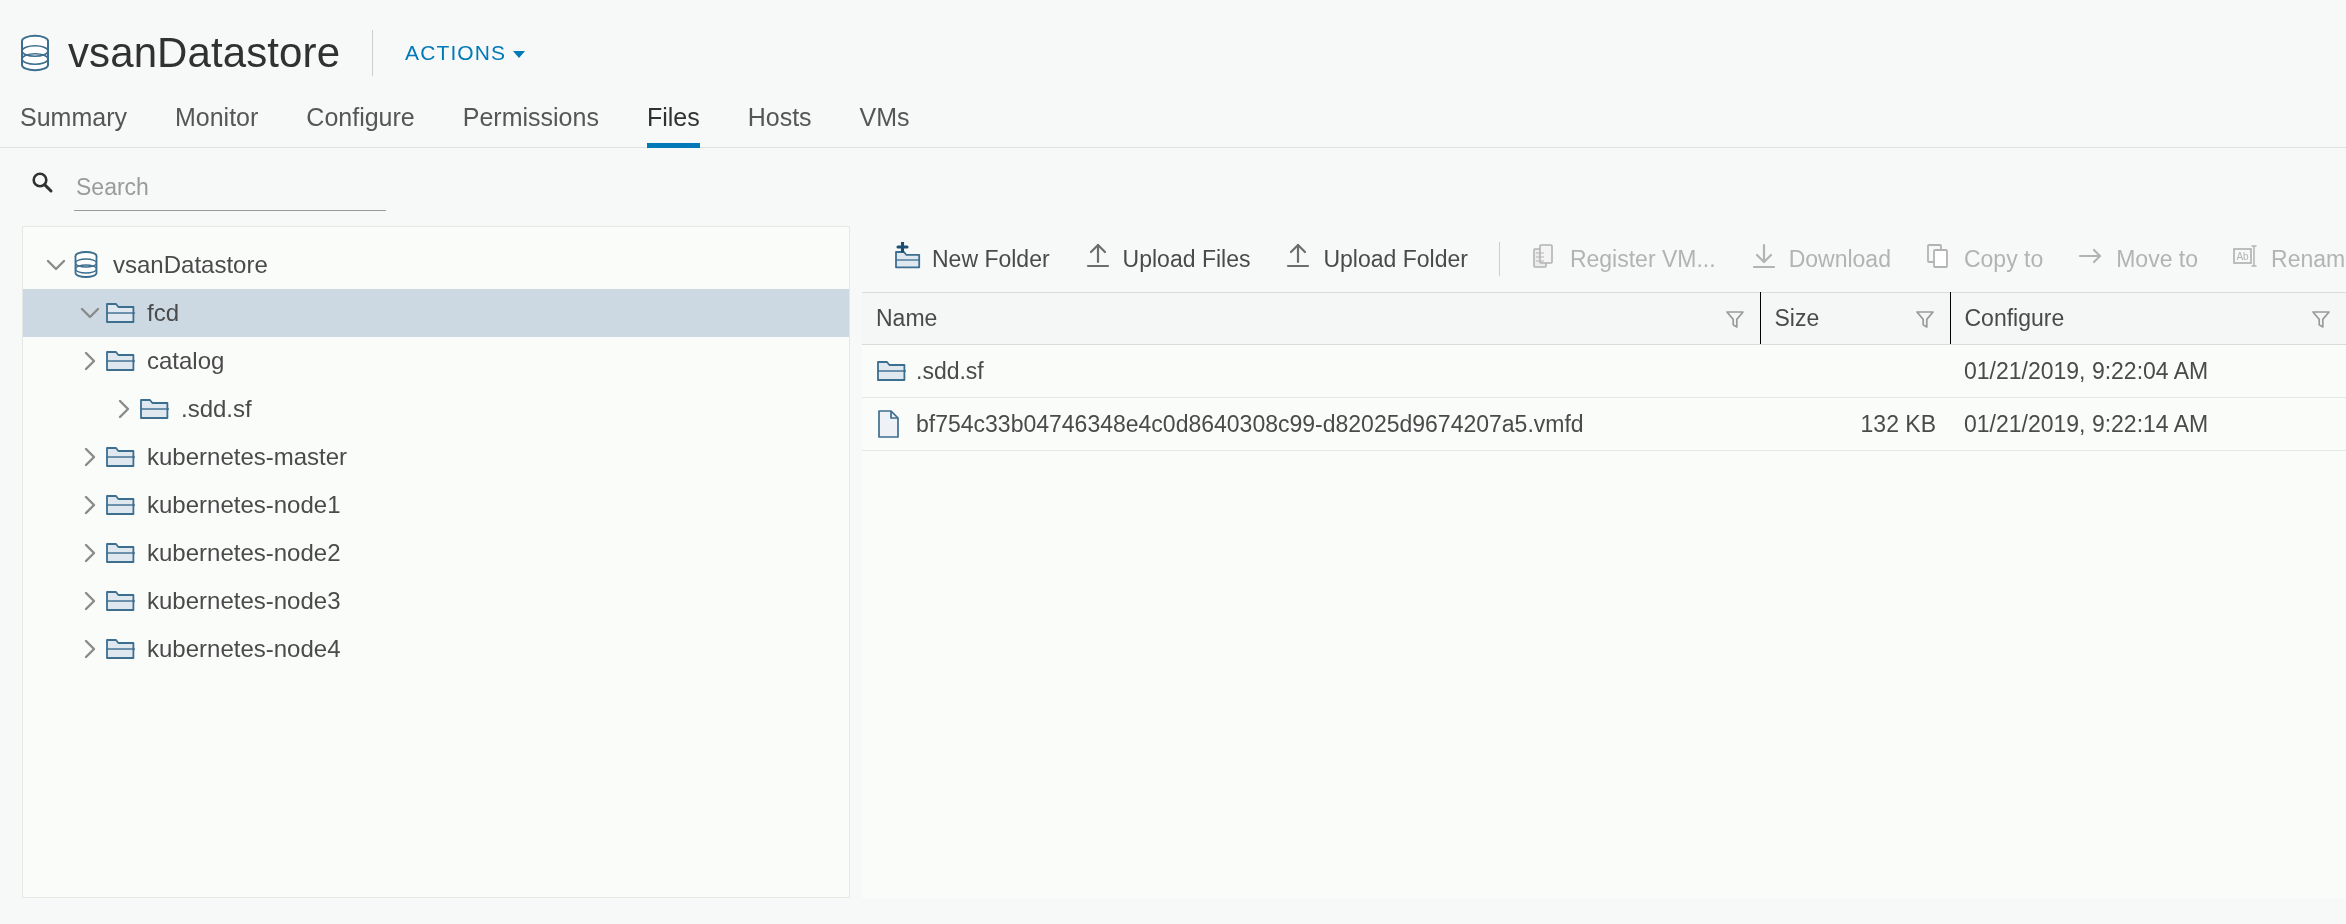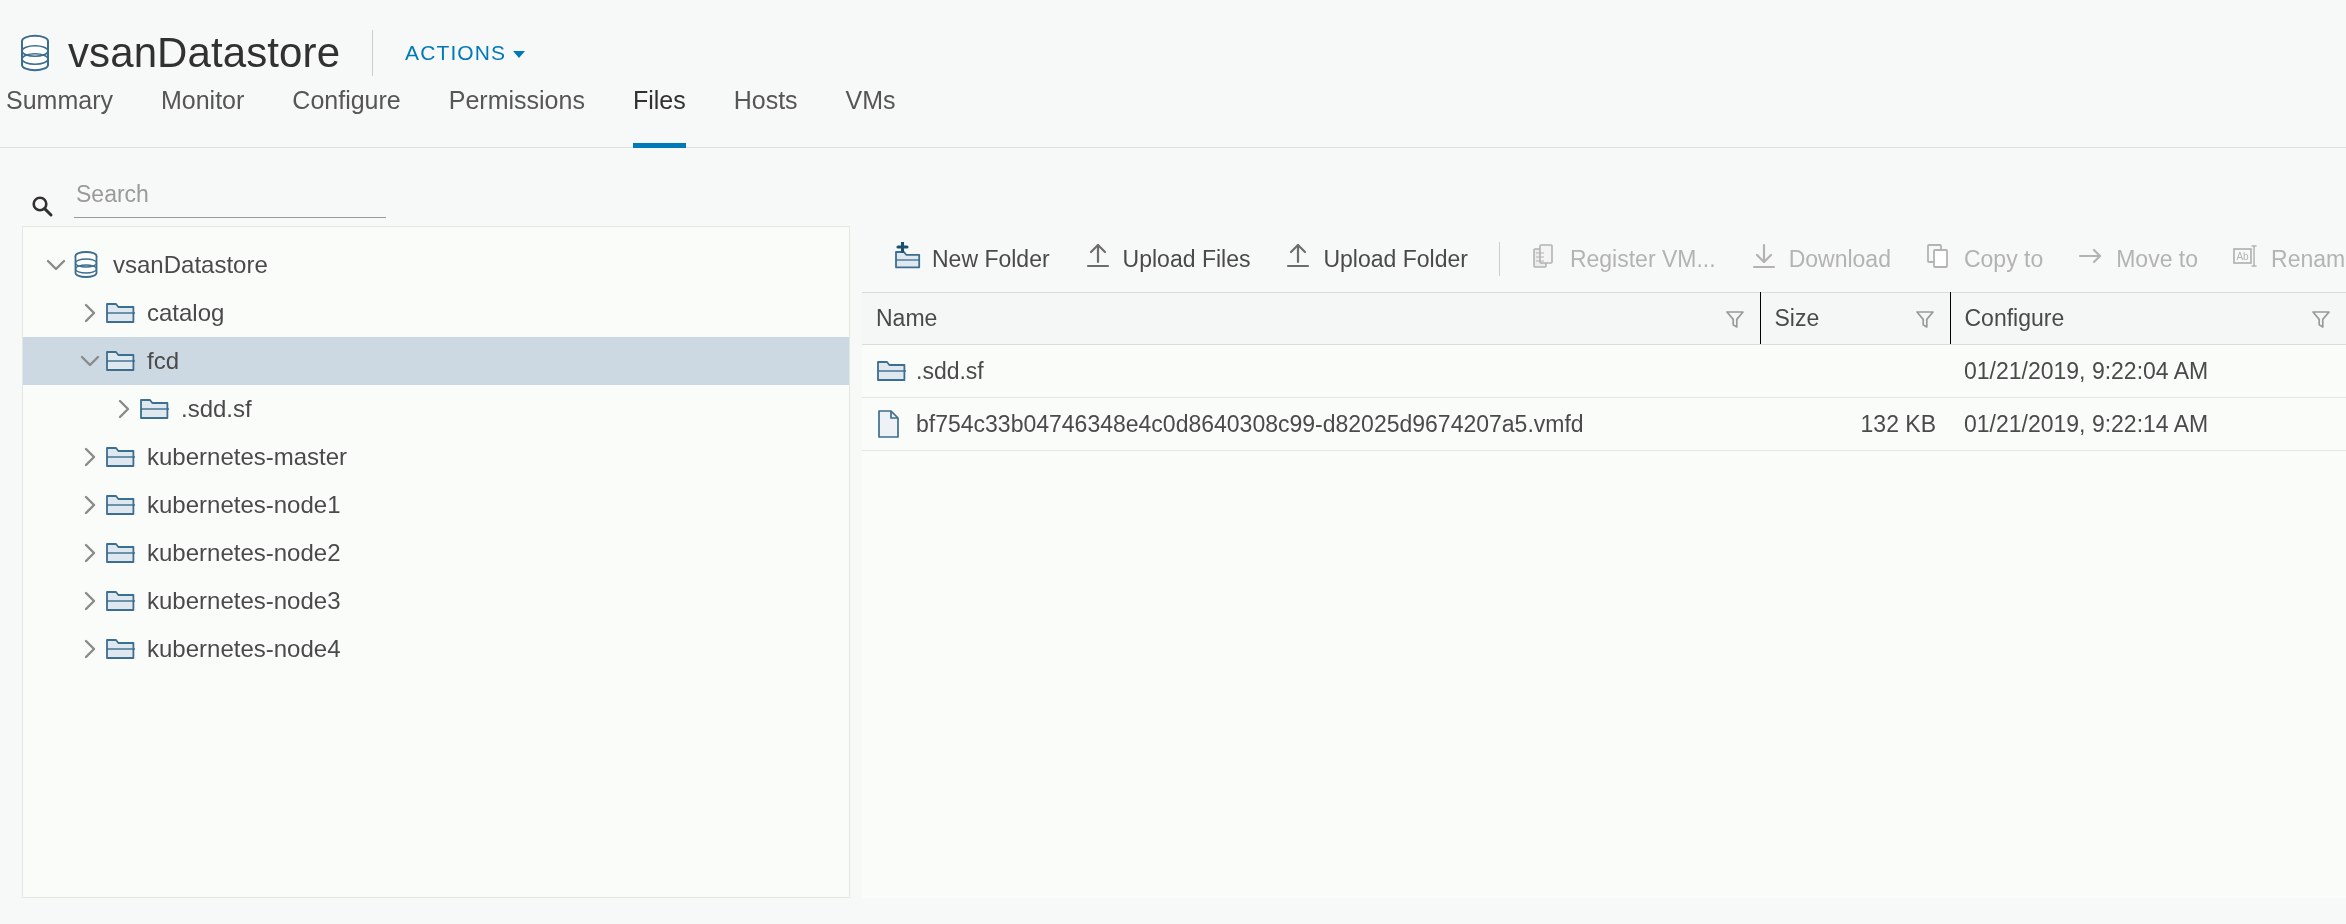--- a/index.html
+++ b/index.html
@@ -38,22 +38,22 @@
   .caret-down {
     width: 0; height: 0;
     border-left: 6px solid transparent;
     border-right: 6px solid transparent;
     border-top: 7px solid #0079b8;
     margin-top: 3px;
   }
 
   
   .tabbar {
-    display: flex; 
-    padding-left: 2px;
+    display: flex; align-items: flex-end;
+    padding-left: 16px;
     height: 62px;
     border-bottom: 1px solid #e0e0e0;
     gap: 0;
   }
   .tab {
     font-size: 25px; color: #565656;
     padding: 0 24px 16px 24px;
     cursor: pointer;
     position: relative;
     line-height: 28px;
@@ -61,21 +61,21 @@
   .tab:first-child { padding-left: 4px; }
   .tab.active { color: #313131; }
   .tab.active::after {
     content: ""; position: absolute;
     left: 24px; right: 24px; bottom: -1px;
     height: 5px; background: #0079b8;
   }
 
   
   .search-row {
-    display: flex; align-items: flex-end;
+    display: flex; align-items: flex-start;
     padding: 22px 0 0 30px;
     height: 70px;
   }
   .search-icon { width: 24px; height: 24px; margin-right: 20px; flex: none; }
   .search-field {
     border: none; outline: none; background: transparent;
     border-bottom: 1px solid #9a9a9a;
     width: 312px; padding: 4px 2px 9px 2px;
     font-size: 23px; font-family: inherit; color: #313131;
   }
@@ -217,43 +217,43 @@
           </svg>
         </span>
         <span class="node-icon"><svg viewBox="0 0 30 30" width="30" height="30" aria-hidden="true">
             <ellipse cx="15" cy="6" rx="10.5" ry="4" fill="#fff" stroke="#3c6e8f" stroke-width="1.8"></ellipse>
             <path d="M4.5 6 v17 a10.5 4 0 0 0 21 0 V6" fill="#fff" stroke="#3c6e8f" stroke-width="1.8"></path>
             <ellipse cx="15" cy="13" rx="10.5" ry="4" fill="none" stroke="#3c6e8f" stroke-width="1.3"></ellipse>
             <ellipse cx="15" cy="19" rx="10.5" ry="4" fill="none" stroke="#3c6e8f" stroke-width="1.3"></ellipse>
           </svg></span>
         <span class="tree-label">vsanDatastore</span>
       </div>
+      <div class="tree-row lvl1 selected">
+        <span class="twisty">
+          <svg viewBox="0 0 30 30" width="30" height="30" aria-hidden="true">
+            <path d="M7 11 L15 19 L23 11" fill="none" stroke="#8a8a8a" stroke-width="2.4" stroke-linecap="round" stroke-linejoin="round"></path>
+          </svg>
+        </span>
+        <span class="node-icon"><svg viewBox="0 0 30 30" width="30" height="30" aria-hidden="true">
+            <path d="M2 6 h9 l2.4 3 h15 v15 h-26.4 Z" fill="#dfe7ef" stroke="#3c6e8f" stroke-width="1.8" stroke-linejoin="round"></path>
+            <path d="M2 15 h28.4" stroke="#3c6e8f" stroke-width="1.4"></path>
+          </svg></span>
+        <span class="tree-label">fcd</span>
+      </div>
       <div class="tree-row lvl1">
         <span class="twisty">
           <svg viewBox="0 0 30 30" width="30" height="30" aria-hidden="true">
             <path d="M11 7 L19 15 L11 23" fill="none" stroke="#8a8a8a" stroke-width="2.4" stroke-linecap="round" stroke-linejoin="round"></path>
           </svg>
         </span>
         <span class="node-icon"><svg viewBox="0 0 30 30" width="30" height="30" aria-hidden="true">
             <path d="M2 6 h9 l2.4 3 h15 v15 h-26.4 Z" fill="#dfe7ef" stroke="#3c6e8f" stroke-width="1.8" stroke-linejoin="round"></path>
             <path d="M2 15 h28.4" stroke="#3c6e8f" stroke-width="1.4"></path>
           </svg></span>
         <span class="tree-label">catalog</span>
-      </div>
-      <div class="tree-row lvl1 selected">
-        <span class="twisty">
-          <svg viewBox="0 0 30 30" width="30" height="30" aria-hidden="true">
-            <path d="M7 11 L15 19 L23 11" fill="none" stroke="#8a8a8a" stroke-width="2.4" stroke-linecap="round" stroke-linejoin="round"></path>
-          </svg>
-        </span>
-        <span class="node-icon"><svg viewBox="0 0 30 30" width="30" height="30" aria-hidden="true">
-            <path d="M2 6 h9 l2.4 3 h15 v15 h-26.4 Z" fill="#dfe7ef" stroke="#3c6e8f" stroke-width="1.8" stroke-linejoin="round"></path>
-            <path d="M2 15 h28.4" stroke="#3c6e8f" stroke-width="1.4"></path>
-          </svg></span>
-        <span class="tree-label">fcd</span>
       </div>
       <div class="tree-row lvl2">
         <span class="twisty">
           <svg viewBox="0 0 30 30" width="30" height="30" aria-hidden="true">
             <path d="M11 7 L19 15 L11 23" fill="none" stroke="#8a8a8a" stroke-width="2.4" stroke-linecap="round" stroke-linejoin="round"></path>
           </svg>
         </span>
         <span class="node-icon"><svg viewBox="0 0 30 30" width="30" height="30" aria-hidden="true">
             <path d="M2 6 h9 l2.4 3 h15 v15 h-26.4 Z" fill="#dfe7ef" stroke="#3c6e8f" stroke-width="1.8" stroke-linejoin="round"></path>
             <path d="M2 15 h28.4" stroke="#3c6e8f" stroke-width="1.4"></path>

